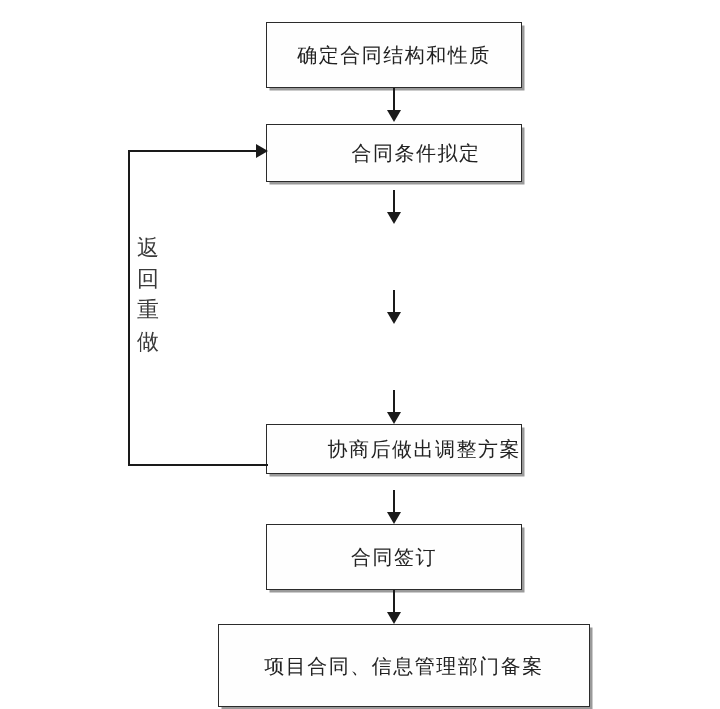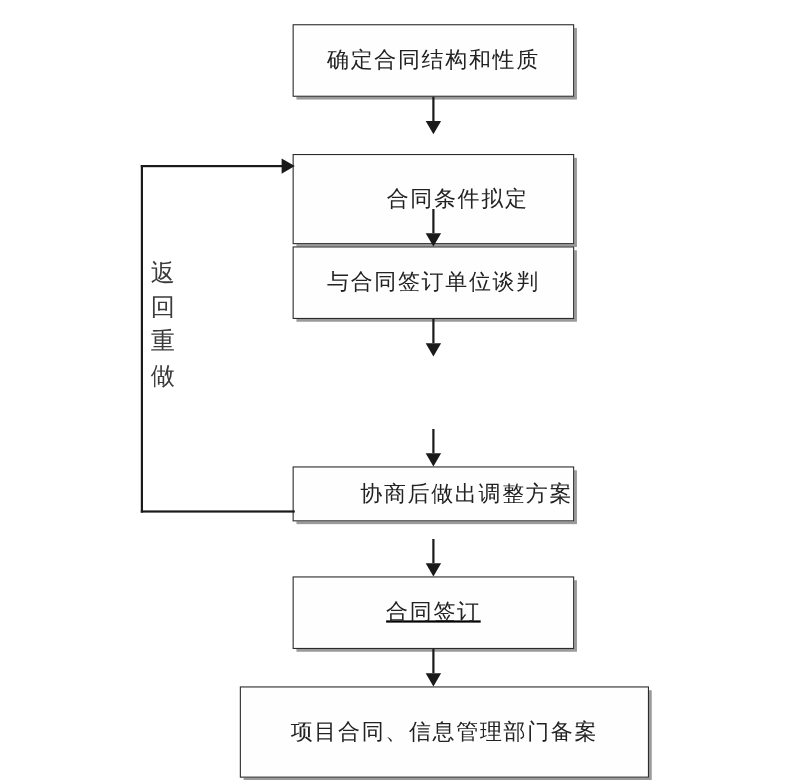--- a/index.html
+++ b/index.html
@@ -36,25 +36,25 @@
     font-size: 20px;
     color: #222222;
     letter-spacing: 1.5px;
     line-height: 1;
     white-space: nowrap;
     font-family: "Liberation Serif", "DejaVu Serif", serif;
   }
 
   
   #node-1 { left: 266px; top: 22px;  width: 256px; height: 66px; }
-  #node-2 { left: 266px; top: 140px; width: 256px; height: 82px; padding-left: 44px; }
+  #node-2 { left: 266px; top: 124px; width: 256px; height: 58px; padding-left: 44px; }
   #node-3 { left: 266px; top: 224px; width: 256px; height: 66px; }
   #node-4 { left: 266px; top: 324px; width: 256px; height: 66px; }
   #node-5 { left: 266px; top: 424px; width: 256px; height: 50px; justify-content: flex-end; }
-  #node-6 { left: 266px; top: 524px; width: 256px; height: 66px; text-decoration: underline; }
+  #node-6 { left: 266px; top: 524px; width: 256px; height: 66px; }
   #node-7 { left: 218px; top: 624px; width: 372px; height: 83px; }
 
   
   .conn {
     position: absolute;
     background: #1a1a1a;
   }
   .conn-v { width: 2px; }
   .conn-h { height: 2px; }
 
@@ -123,23 +123,20 @@
 <div id="flowchart">
 
   <div class="node" id="node-1">
     <span class="node-label">确定合同结构和性质</span>
   </div>
 
   <div class="node" id="node-2">
     <span class="node-label">合同条件拟定</span>
   </div>
 
-  <div class="node" id="node-3">
-    <span class="node-label">与合同签订单位谈判</span>
-  </div>
 
 
   <div class="node" id="node-5">
     <span class="node-label">协商后做出调整方案</span>
   </div>
 
   <div class="node" id="node-6">
     <span class="node-label">合同签订</span>
   </div>
 

